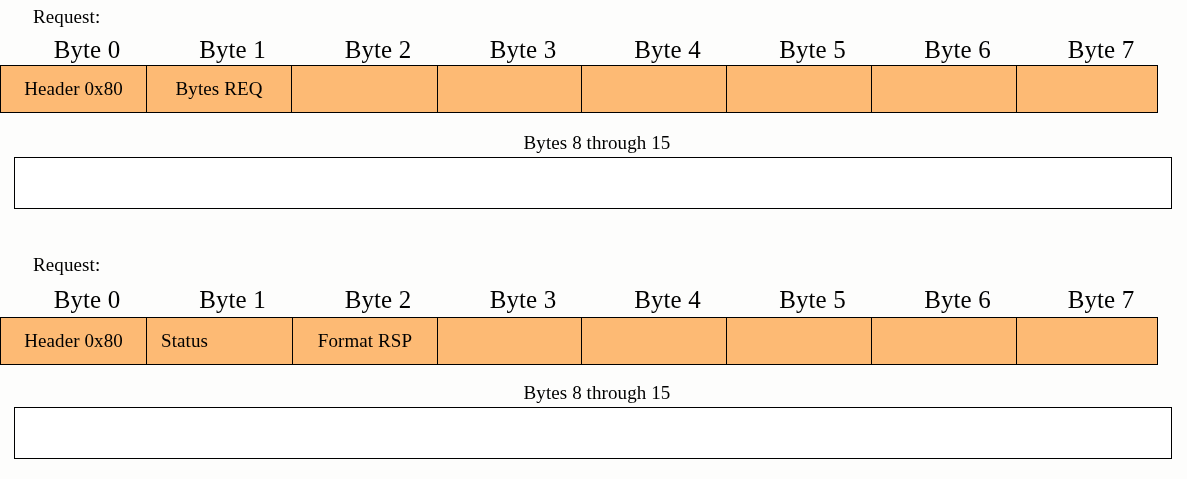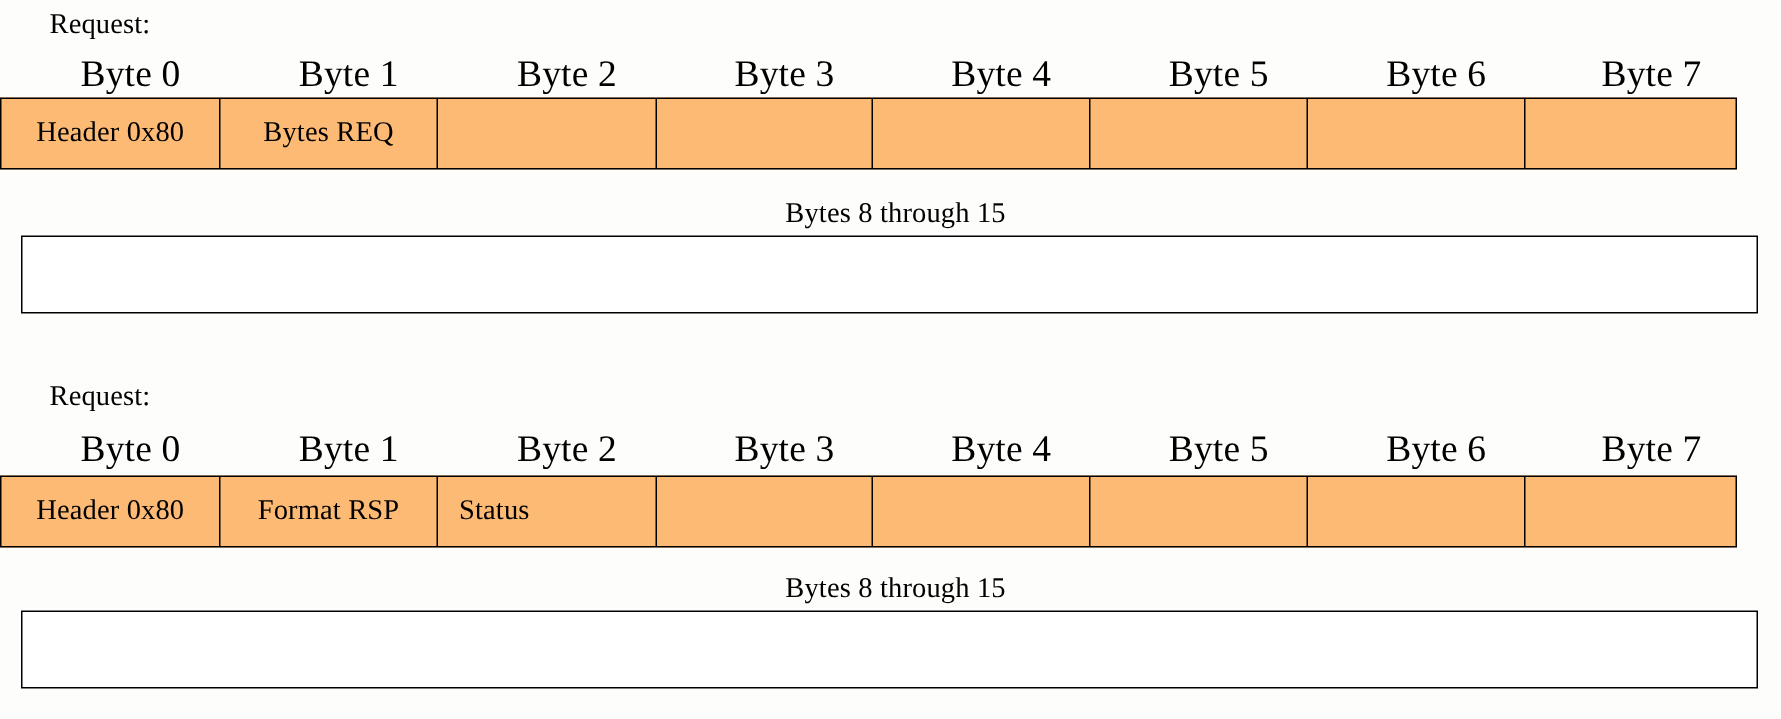--- a/index.html
+++ b/index.html
@@ -160,22 +160,22 @@
     <div class="byte-header-cell" style="width: 146px; flex: 0 0 146px;">Byte 2</div>
     <div class="byte-header-cell" style="width: 144px; flex: 0 0 144px;">Byte 3</div>
     <div class="byte-header-cell" style="width: 145px; flex: 0 0 145px;">Byte 4</div>
     <div class="byte-header-cell" style="width: 145px; flex: 0 0 145px;">Byte 5</div>
     <div class="byte-header-cell" style="width: 145px; flex: 0 0 145px;">Byte 6</div>
     <div class="byte-header-cell" style="width: 142px; flex: 0 0 142px;">Byte 7</div>
   </div>
 
   <div class="byte-table" id="rsp-byte-table">
     <div class="byte-cell center" style="width: 146px; flex: 0 0 146px;">Header 0x80</div>
+    <div class="byte-cell left" style="width: 146px; flex: 0 0 146px;">Status</div>
     <div class="byte-cell center" style="width: 145px; flex: 0 0 145px;">Format RSP</div>
-    <div class="byte-cell left" style="width: 146px; flex: 0 0 146px;">Status</div>
     <div class="byte-cell center" style="width: 144px; flex: 0 0 144px;"></div>
     <div class="byte-cell center" style="width: 145px; flex: 0 0 145px;"></div>
     <div class="byte-cell center" style="width: 145px; flex: 0 0 145px;"></div>
     <div class="byte-cell center" style="width: 145px; flex: 0 0 145px;"></div>
     <div class="byte-cell center" style="width: 142px; flex: 0 0 142px;"></div>
   </div>
 
   <div class="span-caption" id="rsp-span-caption">Bytes 8 through 15</div>
 
   <div class="span-box" id="rsp-span-box"></div>

